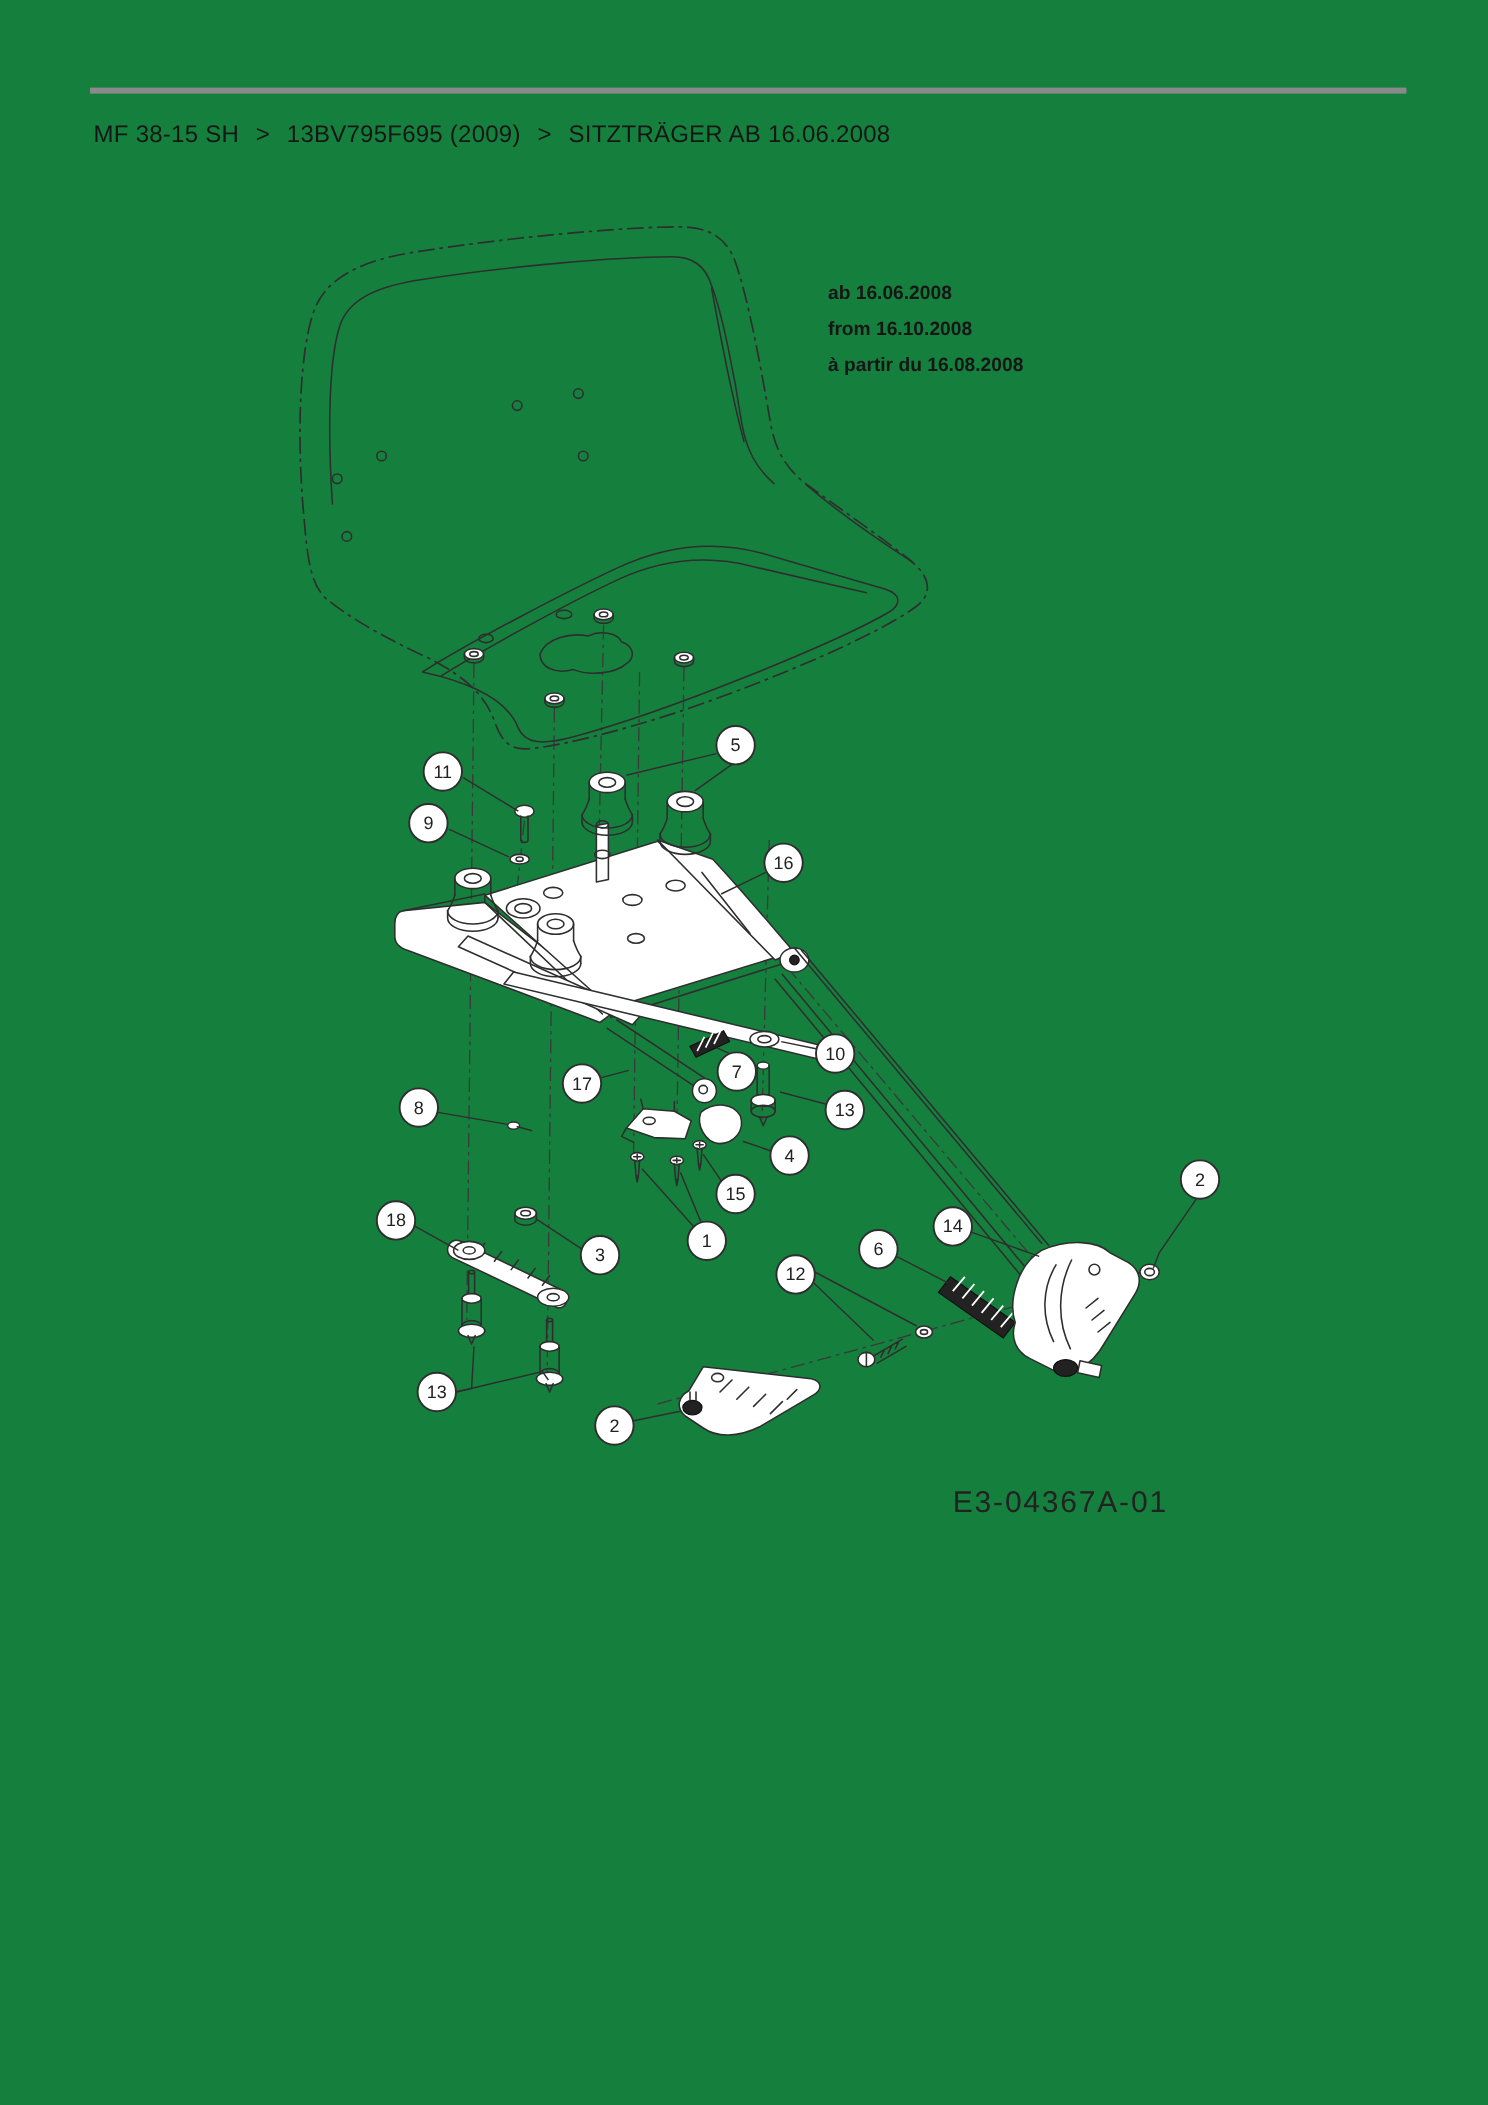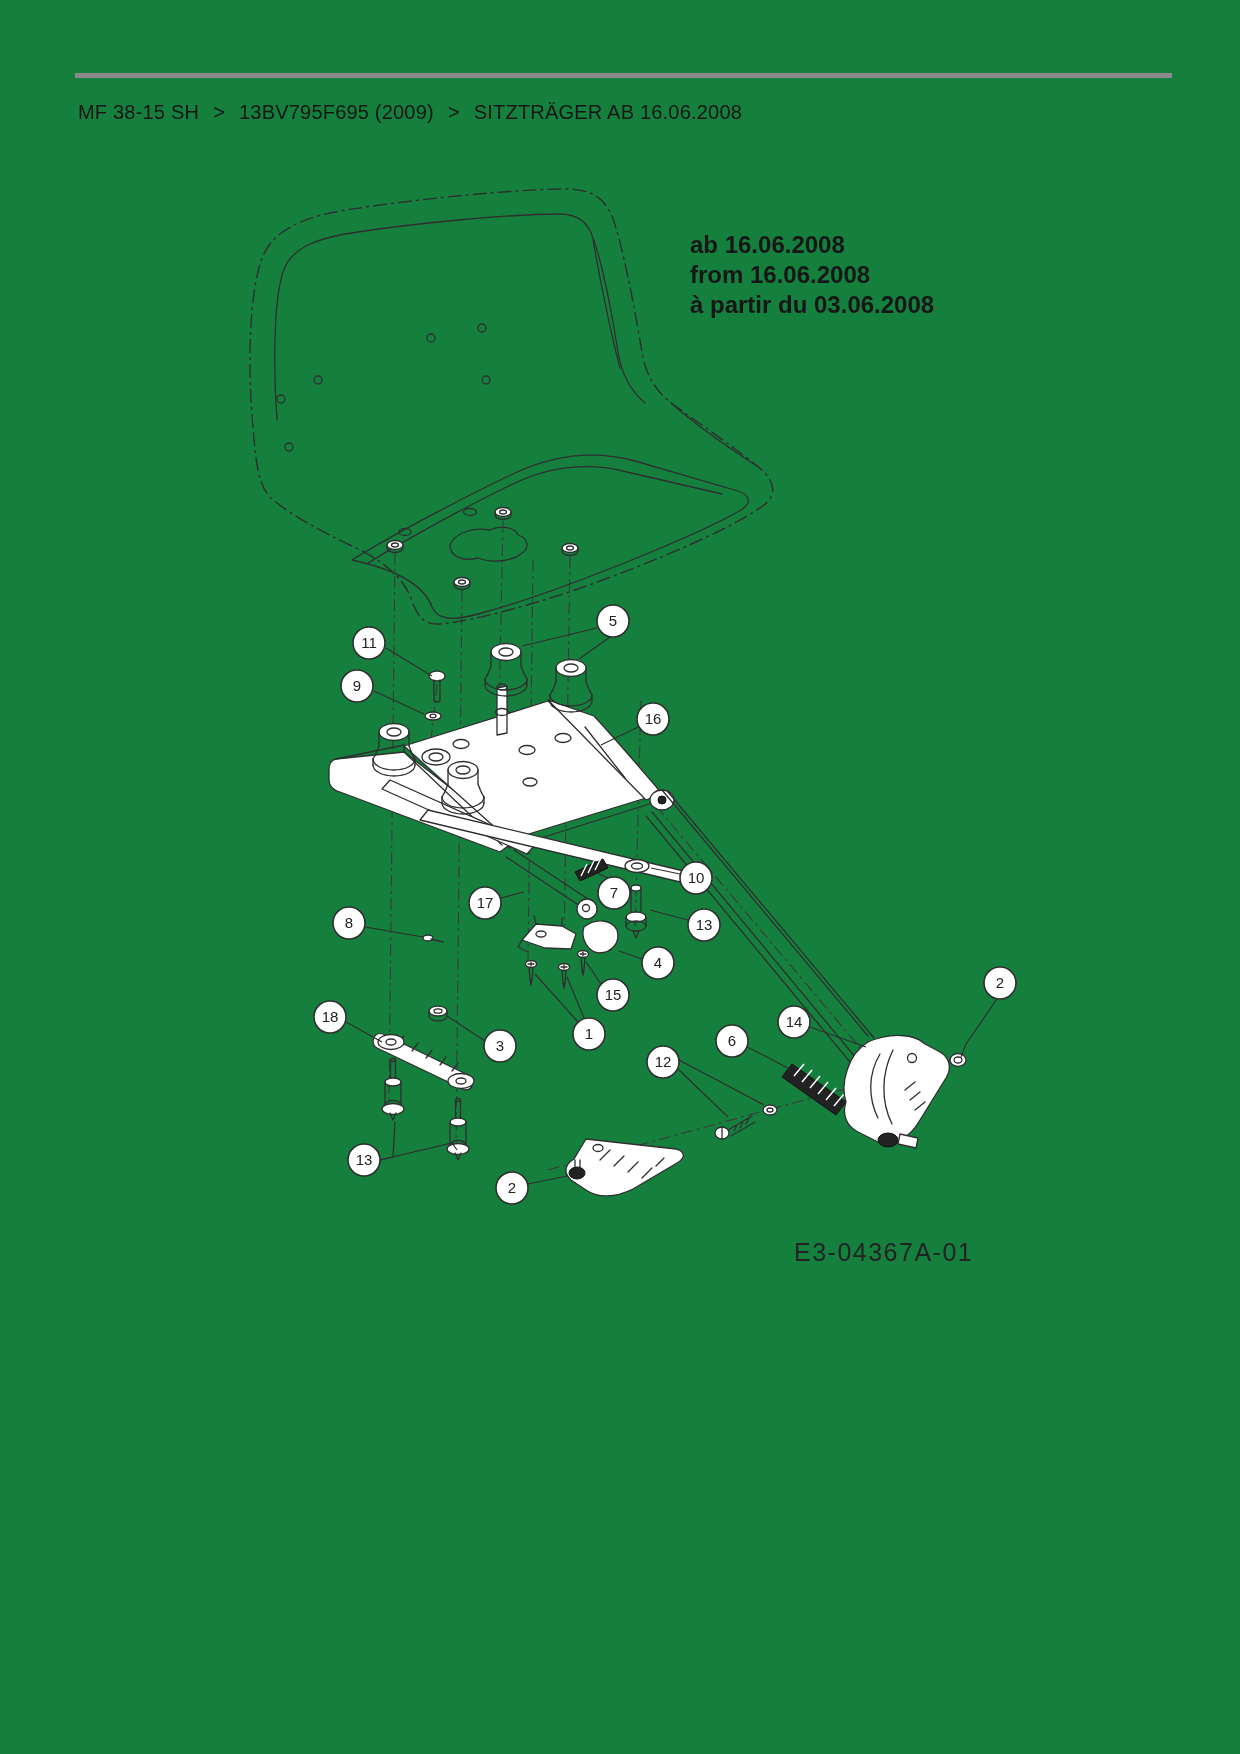--- a/index.html
+++ b/index.html
@@ -8,21 +8,21 @@
     margin:0 auto;overflow:hidden;
     font-family:"Liberation Sans", sans-serif;color:#1a1a1a;
   }
   .top-rule{position:absolute;left:75px;top:73px;width:1097px;height:5px;background:#8a8a8a;}
   .breadcrumb{
     position:absolute;left:78px;top:101px;font-size:20px;letter-spacing:0.2px;
     white-space:nowrap;color:#161616;
   }
   .breadcrumb .sep{margin:0 14px;color:#161616;}
   .annotation{
-    position:absolute;left:690px;top:230px;font-size:24px;font-weight:bold;
+    position:absolute;left:690px;top:230px;font-size:16px;font-weight:bold;
     line-height:30px;color:#161616;
   }
   .drawing-number{
     position:absolute;left:794px;top:1238px;font-size:25px;color:#222;
     letter-spacing:1.5px;
   }
   svg.diagram{position:absolute;left:0;top:0;width:1240px;height:1754px;}
   svg .ln{stroke:#2e2e2e;stroke-width:1.3;fill:none;stroke-linecap:round;stroke-linejoin:round;}
   svg .lnw{stroke:#2e2e2e;stroke-width:1.3;fill:#ffffff;stroke-linecap:round;stroke-linejoin:round;}
   svg .phantom{stroke:#2e2e2e;stroke-width:1.4;fill:none;stroke-dasharray:14 4 3 4;}
@@ -38,22 +38,22 @@
 <div class="page">
 
   <div class="top-rule"></div>
 
   <div class="breadcrumb">
     <span>MF 38-15 SH</span><span class="sep">&gt;</span><span>13BV795F695 (2009)</span><span class="sep">&gt;</span><span>SITZTRÄGER AB 16.06.2008</span>
   </div>
 
   <div class="annotation">
     <div>ab 16.06.2008</div>
-    <div>from 16.06.2008</div>
-    <div>à partir du 03.06.2008</div>
+    <div>from 16.10.2008</div>
+    <div>à partir du 16.08.2008</div>
   </div>
 
   <div class="drawing-number">E3-04367A-01</div>
 
   <svg class="diagram" viewBox="0 0 1240 1754">
 
     <g>
       <path class="cl" d="M395,553 L389,1100"></path>
       <path class="cl" d="M462,590 L456,1146"></path>
       <path class="cl" d="M503,521 L498,756"></path>

